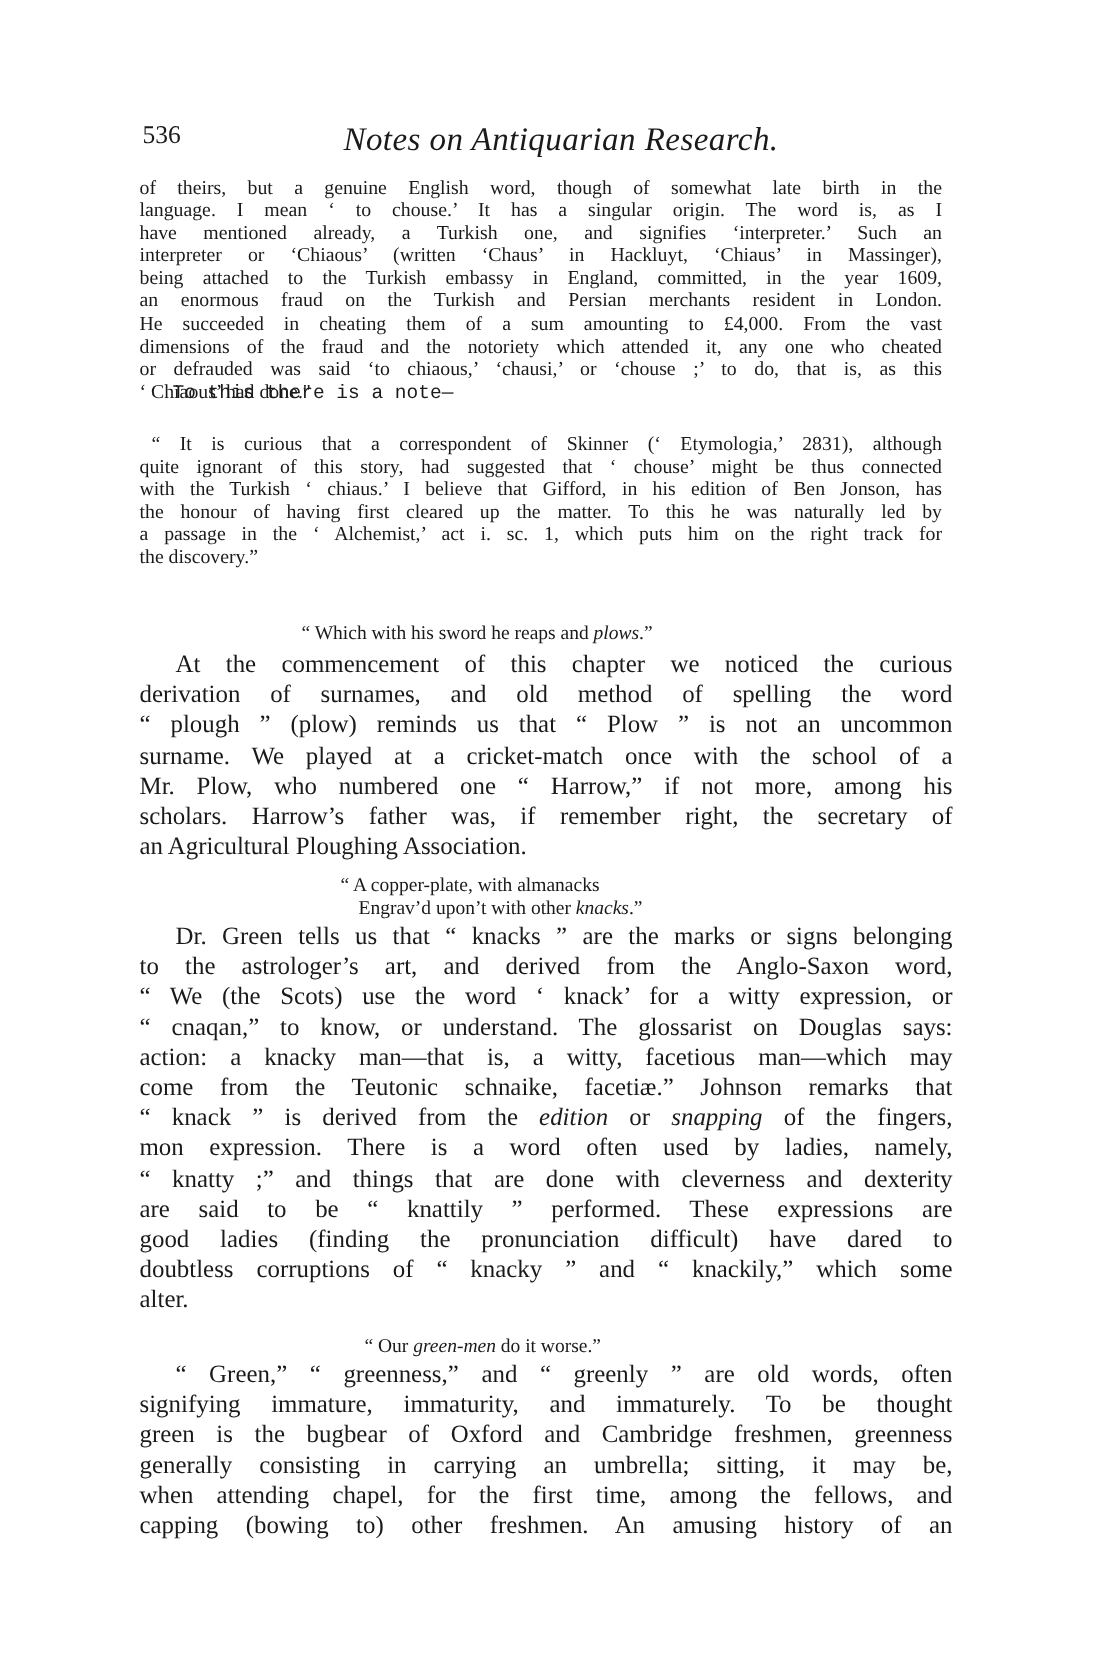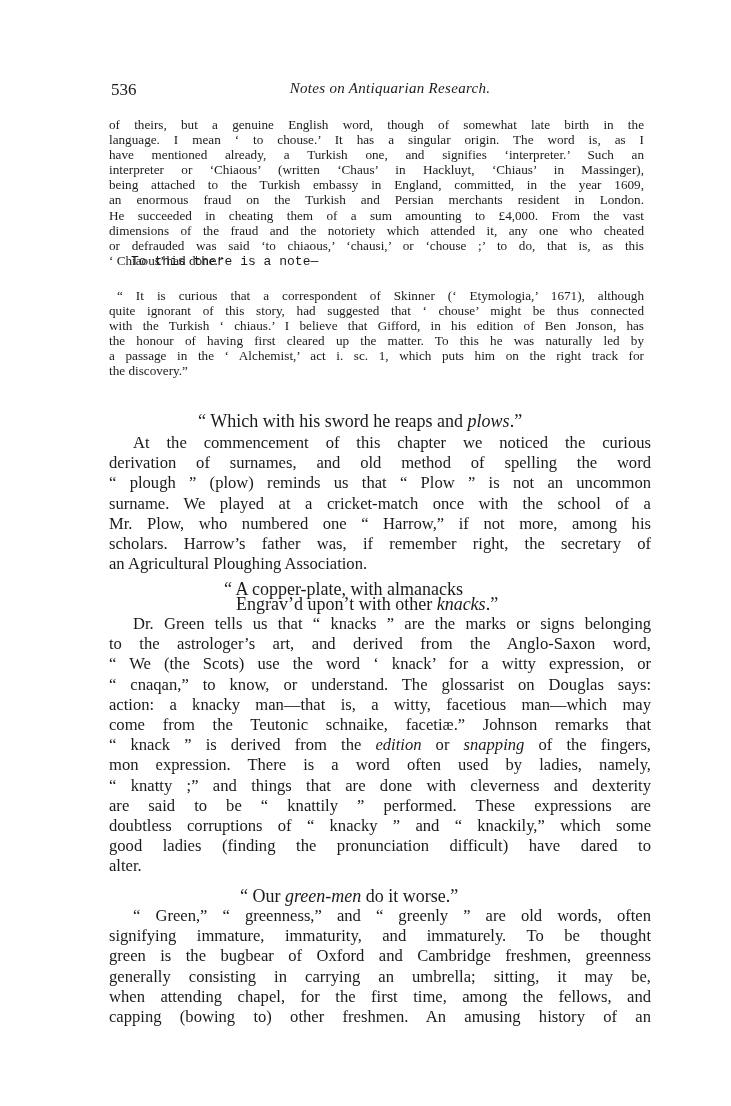--- a/index.html
+++ b/index.html
@@ -1,30 +1,30 @@
 <!DOCTYPE html>
 <html><head>
 <meta charset="utf-8">
 <style>
   html, body { margin: 0; padding: 0; background: #ffffff; }
   body { width: 731px; height: 1106px; position: relative; overflow: hidden;
          font-family: "Liberation Serif", "DejaVu Serif", serif; color: #1a1a1a; }
-  .page { position: absolute; left: 16px; top: 0; width: 622px; height: 1106px; }
+  .page { position: absolute; left: 0; top: 0; width: 622px; height: 1106px; }
   .header { position: absolute; left: 93px; top: 80px; width: 542px; height: 22px; }
   .page-num { position: absolute; left: 2px; top: 0; font-size: 17px; }
   .running-title { position: absolute; left: 0; right: 0; top: 0; text-align: center;
-                   font-size: 15px; font-style: italic; letter-spacing: 0.3px; padding-left: 20px; }
+                   font-size: 22px; font-style: italic; letter-spacing: 0.3px; padding-left: 20px; }
   .block { position: absolute; left: 93px; width: 535px; }
   .line { display: block; white-space: nowrap; text-align: justify; text-align-last: justify; }
   .line.last { text-align-last: left; }
   .small .line { font-size: 13.2px; line-height: 15.1px; }
   .large .line { font-size: 16.6px; line-height: 20.2px; }
   .large { width: 542px; }
   .note-lead { position: absolute; left: 115px; top: 254px; font-size: 13px; font-family: Liberation Mono, monospace; }
-  .verse { position: absolute; font-size: 18px; line-height: 15px; white-space: nowrap; }
+  .verse { position: absolute; font-size: 13px; line-height: 15px; white-space: nowrap; margin-left: 19px; }
   i { font-style: italic; }
 </style>
 </head>
 <body>
 
 <div class="page">
 
   <div class="header">
     <span class="page-num">536</span>
     <div class="running-title">Notes on Antiquarian Research.</div>
@@ -39,21 +39,21 @@
     <span class="line">an enormous fraud on the Turkish and Persian merchants resident in London.</span>
     <span class="line">He succeeded in cheating them of a sum amounting to £4,000.  From the vast</span>
     <span class="line">dimensions of the fraud and the notoriety which attended it, any one who cheated</span>
     <span class="line">or defrauded was said ‘to chiaous,’ ‘chausi,’ or ‘chouse ;’ to do, that is, as this</span>
     <span class="line last">‘ Chiaous’ had done."</span>
   </div>
 
   <div class="note-lead">To this there is a note—</div>
 
   <div class="block small" style="top:288px;">
-    <span class="line" style="padding-left:8px;">“ It is curious that a correspondent of Skinner (‘ Etymologia,’ 1671), although</span>
+    <span class="line" style="padding-left:8px;">“ It is curious that a correspondent of Skinner (‘ Etymologia,’ 2831), although</span>
     <span class="line">quite ignorant of this story, had suggested that ‘ chouse’ might be thus connected</span>
     <span class="line">with the Turkish ‘ chiaus.’  I believe that Gifford, in his edition of Ben Jonson, has</span>
     <span class="line">the honour of having first cleared up the matter.   To this he was naturally led by</span>
     <span class="line">a passage in the ‘ Alchemist,’ act i. sc. 1,  which puts him on the right track for</span>
     <span class="line last">the discovery.”</span>
   </div>
 
   <div class="verse" style="left:182px; top:414px;">
     <span>“ Which with his sword he reaps and </span><i>plows</i><span>.”</span>
   </div>
@@ -77,22 +77,22 @@
     <span class="line" style="padding-left:24px;">Dr. Green tells us that “ knacks ” are the marks or signs belonging</span>
     <span class="line">to the astrologer’s art, and derived from the Anglo-Saxon word,</span>
     <span class="line">“ We (the Scots) use the word ‘ knack’ for a witty expression, or</span>
     <span class="line">“ cnaqan,” to know, or understand.   The glossarist on Douglas says:</span>
     <span class="line">action: a knacky man—that is, a witty, facetious man—which may</span>
     <span class="line">come from the Teutonic schnaike, facetiæ.”  Johnson remarks that</span>
     <span class="line"><span>“ knack ” is derived from the </span><i>edition</i><span> or </span><i>snapping</i><span> of the fingers,</span></span>
     <span class="line">mon expression.  There is a word often used by ladies, namely,</span>
     <span class="line">“ knatty ;” and things that are done with cleverness and dexterity</span>
     <span class="line">are said to be “ knattily ” performed.  These expressions are</span>
+    <span class="line">good ladies (finding the pronunciation difficult) have dared to</span>
     <span class="line">doubtless corruptions of “ knacky ” and “ knackily,” which some</span>
-    <span class="line">good ladies (finding the pronunciation difficult) have dared to</span>
     <span class="line last">alter.</span>
   </div>
 
   <div class="verse" style="left:224px; top:889px;">
     <span>“ Our </span><i>green-men</i><span> do it worse.”</span>
   </div>
 
   <div class="block large" style="top:906px;">
     <span class="line" style="padding-left:24px;">“ Green,” “ greenness,”  and “ greenly ” are old words, often</span>
     <span class="line">signifying immature, immaturity, and immaturely.  To be thought</span>

